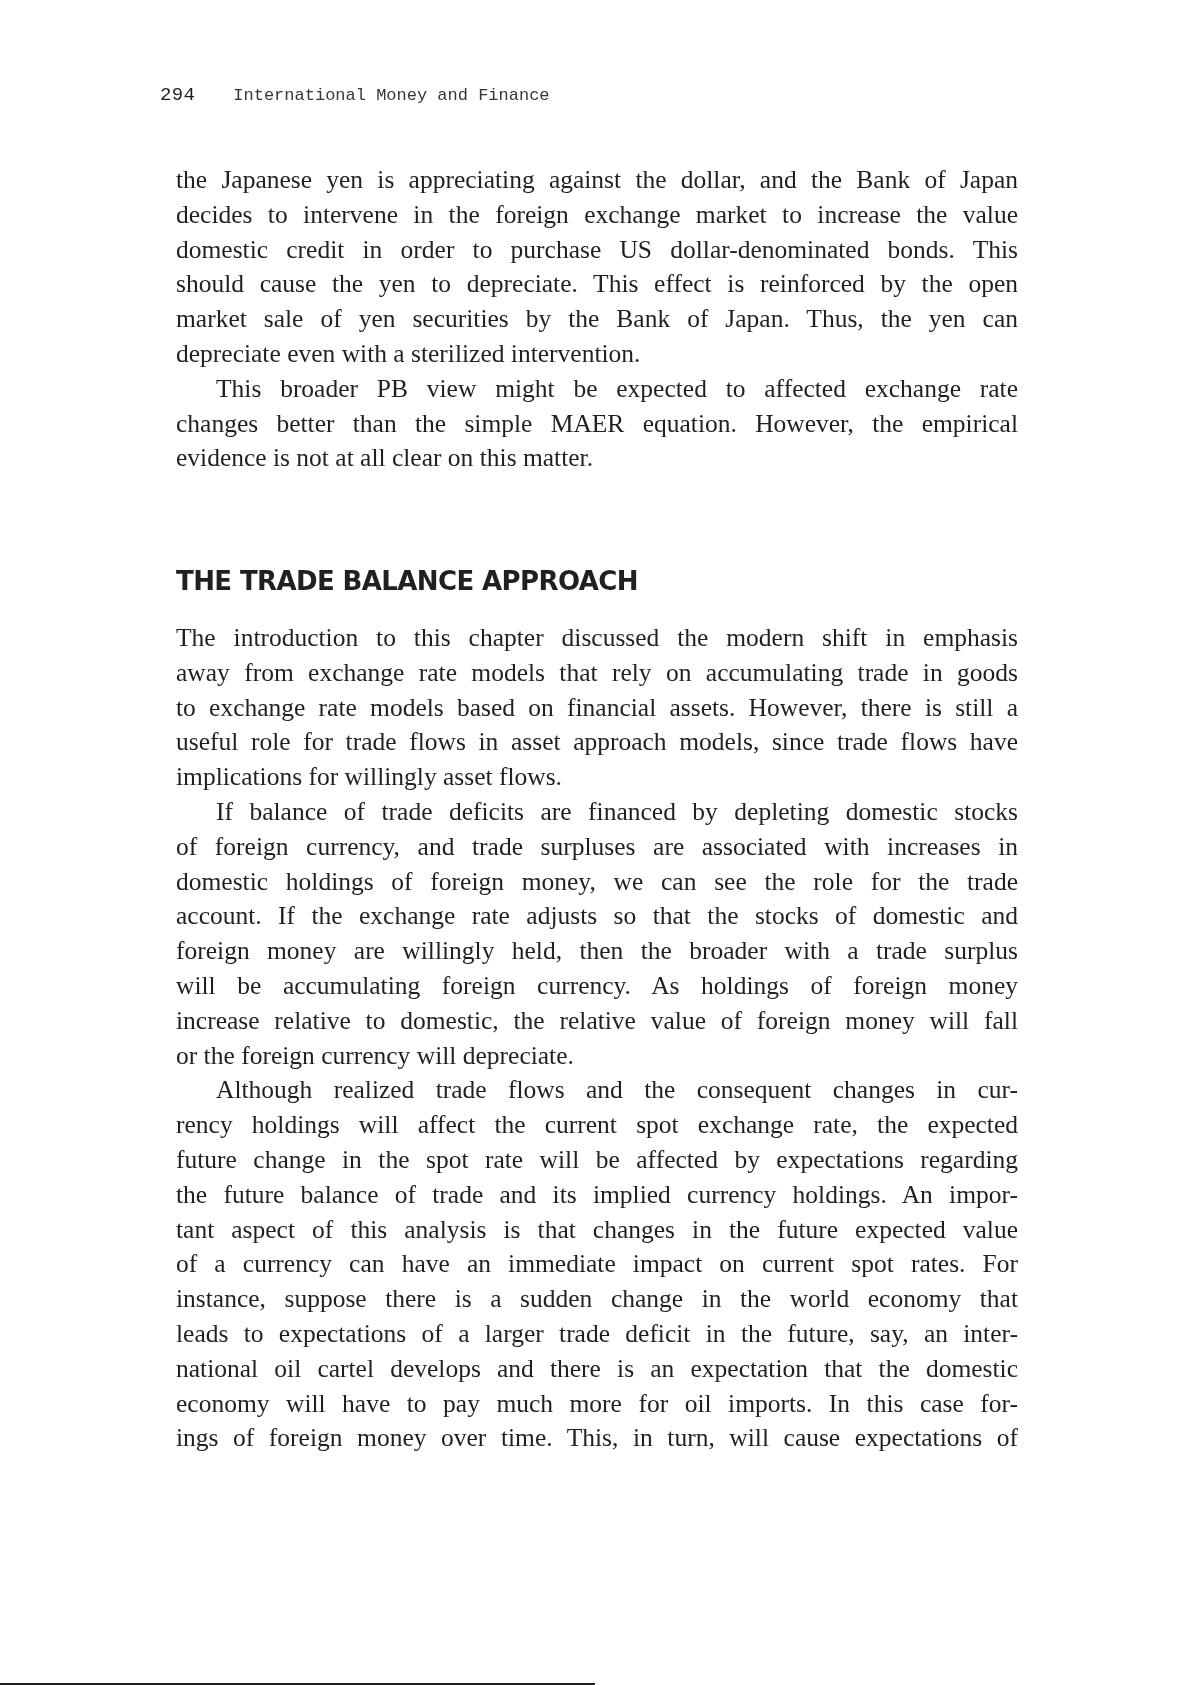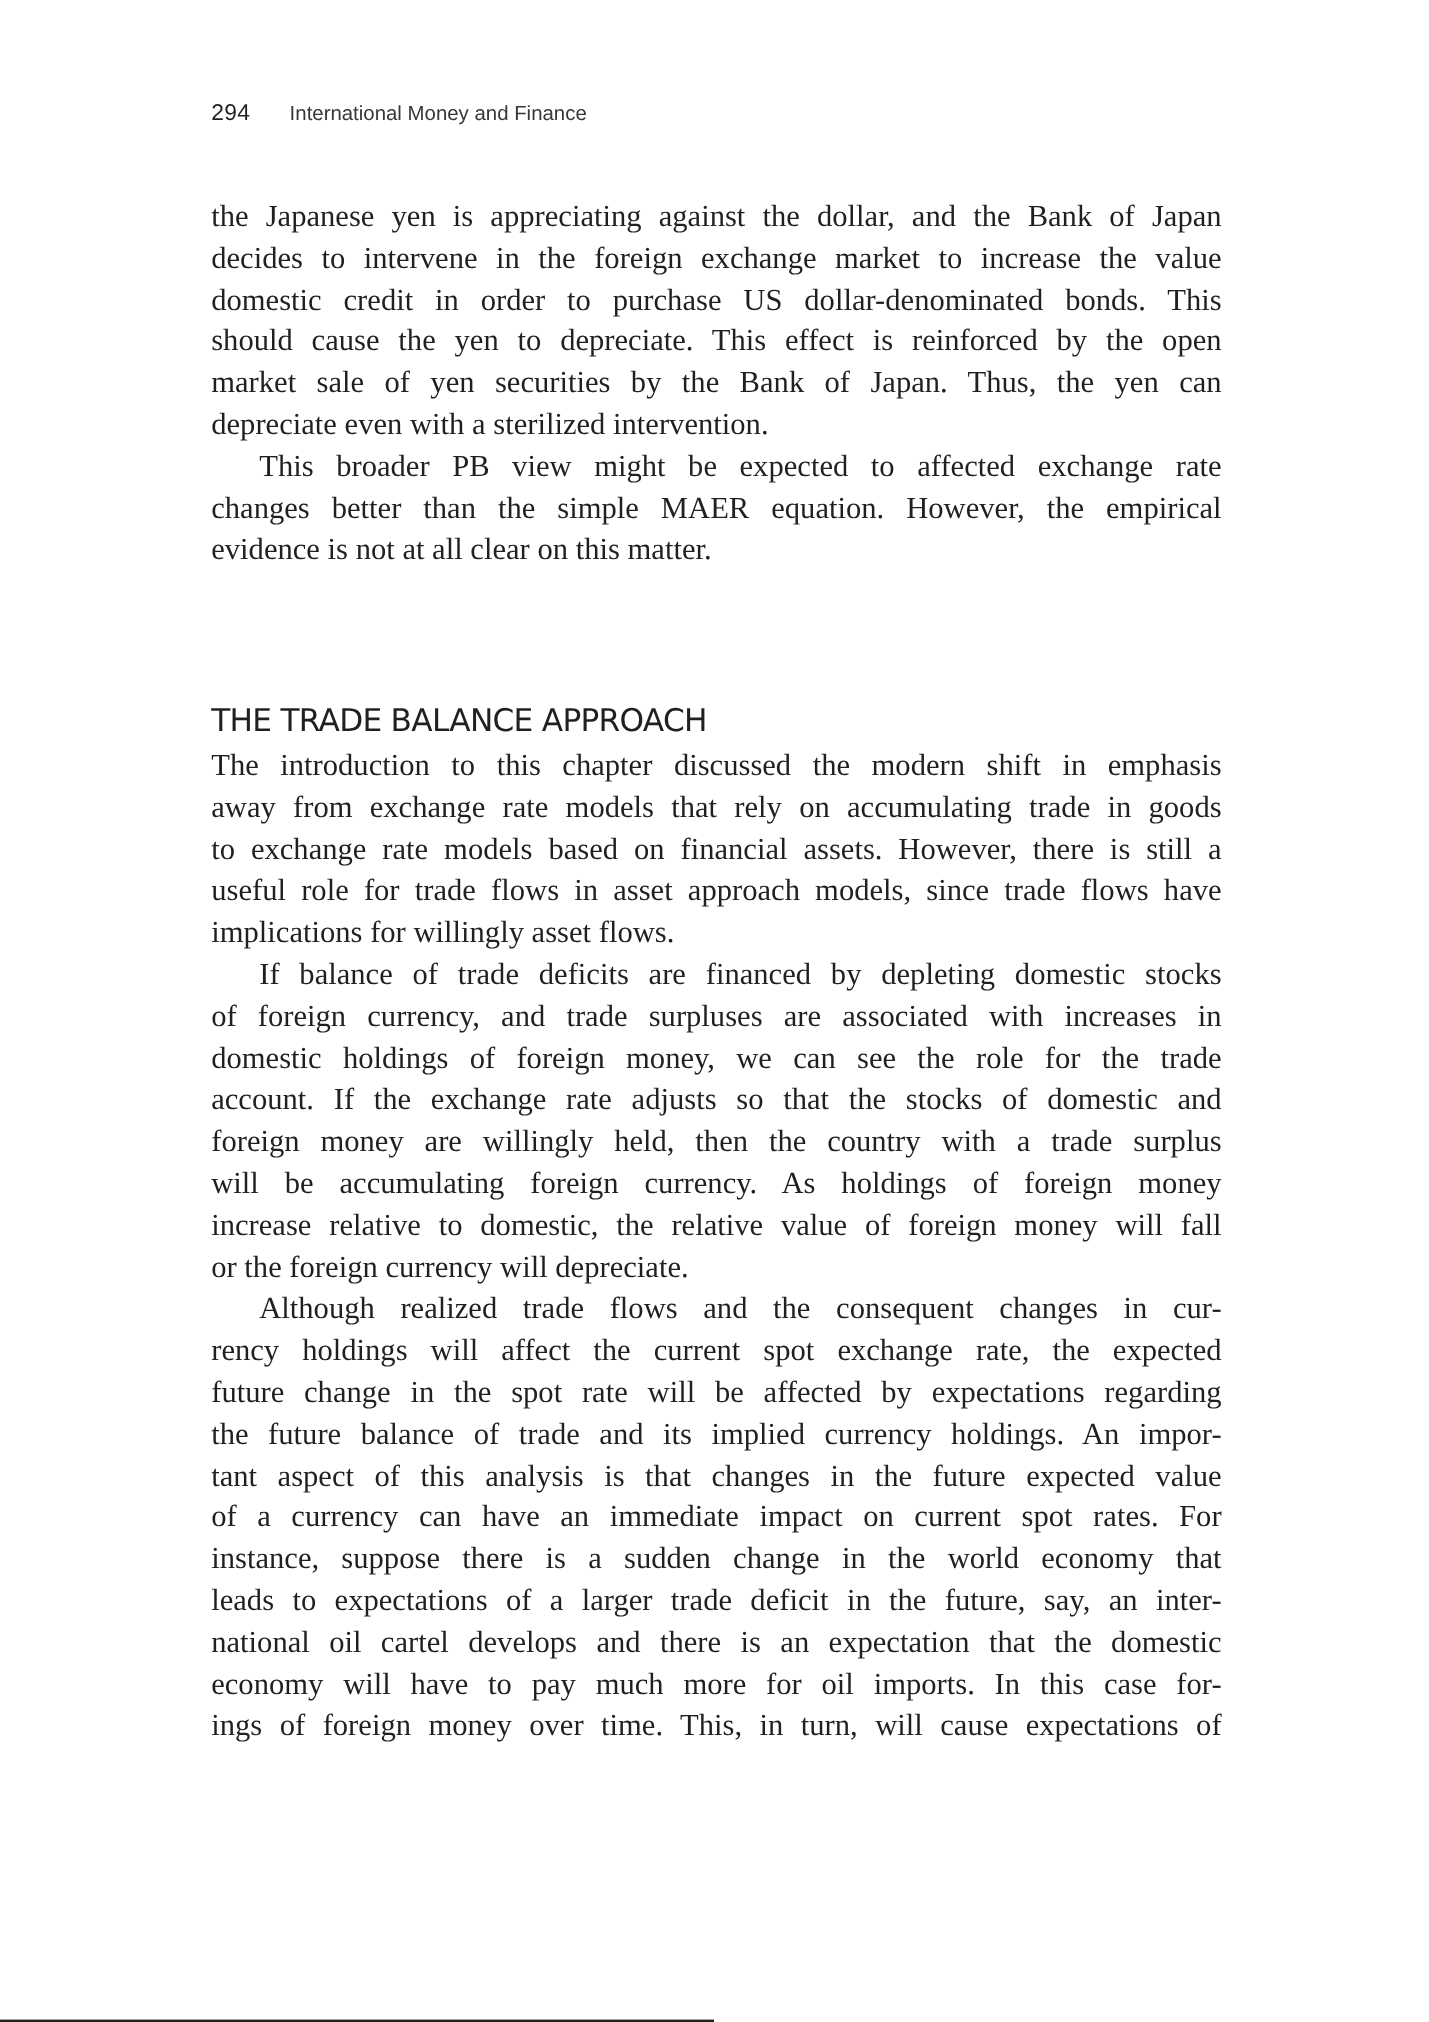--- a/index.html
+++ b/index.html
@@ -9,23 +9,23 @@
     }
     body {
       width: 1191px;
       height: 1685px;
       position: relative;
       overflow: hidden;
       color: #231f20;
     }
     .running-head {
       position: absolute;
-      left: 176px;
+      left: 160px;
       top: 84px;
-      font-family: Liberation Sans, sans-serif;
+      font-family: Liberation Mono, monospace;
       font-size: 17px;
       color: #231f20;
       white-space: nowrap;
     }
     .running-head .page-num {
       font-size: 19px;
       margin-right: 28px;
       letter-spacing: 0.3px;
     }
     .running-head .book-title {
@@ -52,26 +52,25 @@
       text-align-last: left;
     }
     .line.indent {
       padding-left: 40px;
     }
     .section-heading {
       position: absolute;
       left: 176px;
       top: 566px;
       font-family: "DejaVu Sans", sans-serif;
-      font-weight: normal;
+      font-weight: bold;
       font-size: 26px;
       letter-spacing: -0.6px;
       color: #231f20;
       white-space: nowrap;
-      margin-top: 20px;
     }
     .footer-rule {
       position: absolute;
       left: 0;
       top: 1683px;
       width: 595px;
       height: 2px;
       background: #231f20;
     }
   </style>
@@ -100,21 +99,21 @@
 <div class="text-block" style="top:621px;">
   <div class="line">The introduction to this chapter discussed the modern shift in emphasis</div>
   <div class="line">away from exchange rate models that rely on accumulating trade in goods</div>
   <div class="line">to exchange rate models based on financial assets. However, there is still a</div>
   <div class="line">useful role for trade flows in asset approach models, since trade flows have</div>
   <div class="line last">implications for willingly asset flows.</div>
   <div class="line indent">If balance of trade deficits are financed by depleting domestic stocks</div>
   <div class="line">of foreign currency, and trade surpluses are associated with increases in</div>
   <div class="line">domestic holdings of foreign money, we can see the role for the trade</div>
   <div class="line">account. If the exchange rate adjusts so that the stocks of domestic and</div>
-  <div class="line">foreign money are willingly held, then the country with a trade surplus</div>
+  <div class="line">foreign money are willingly held, then the broader with a trade surplus</div>
   <div class="line">will be accumulating foreign currency. As holdings of foreign money</div>
   <div class="line">increase relative to domestic, the relative value of foreign money will fall</div>
   <div class="line last">or the foreign currency will depreciate.</div>
   <div class="line indent">Although realized trade flows and the consequent changes in cur-</div>
   <div class="line">rency holdings will affect the current spot exchange rate, the expected</div>
   <div class="line">future change in the spot rate will be affected by expectations regarding</div>
   <div class="line">the future balance of trade and its implied currency holdings. An impor-</div>
   <div class="line">tant aspect of this analysis is that changes in the future expected value</div>
   <div class="line">of a currency can have an immediate impact on current spot rates. For</div>
   <div class="line">instance, suppose there is a sudden change in the world economy that</div>

